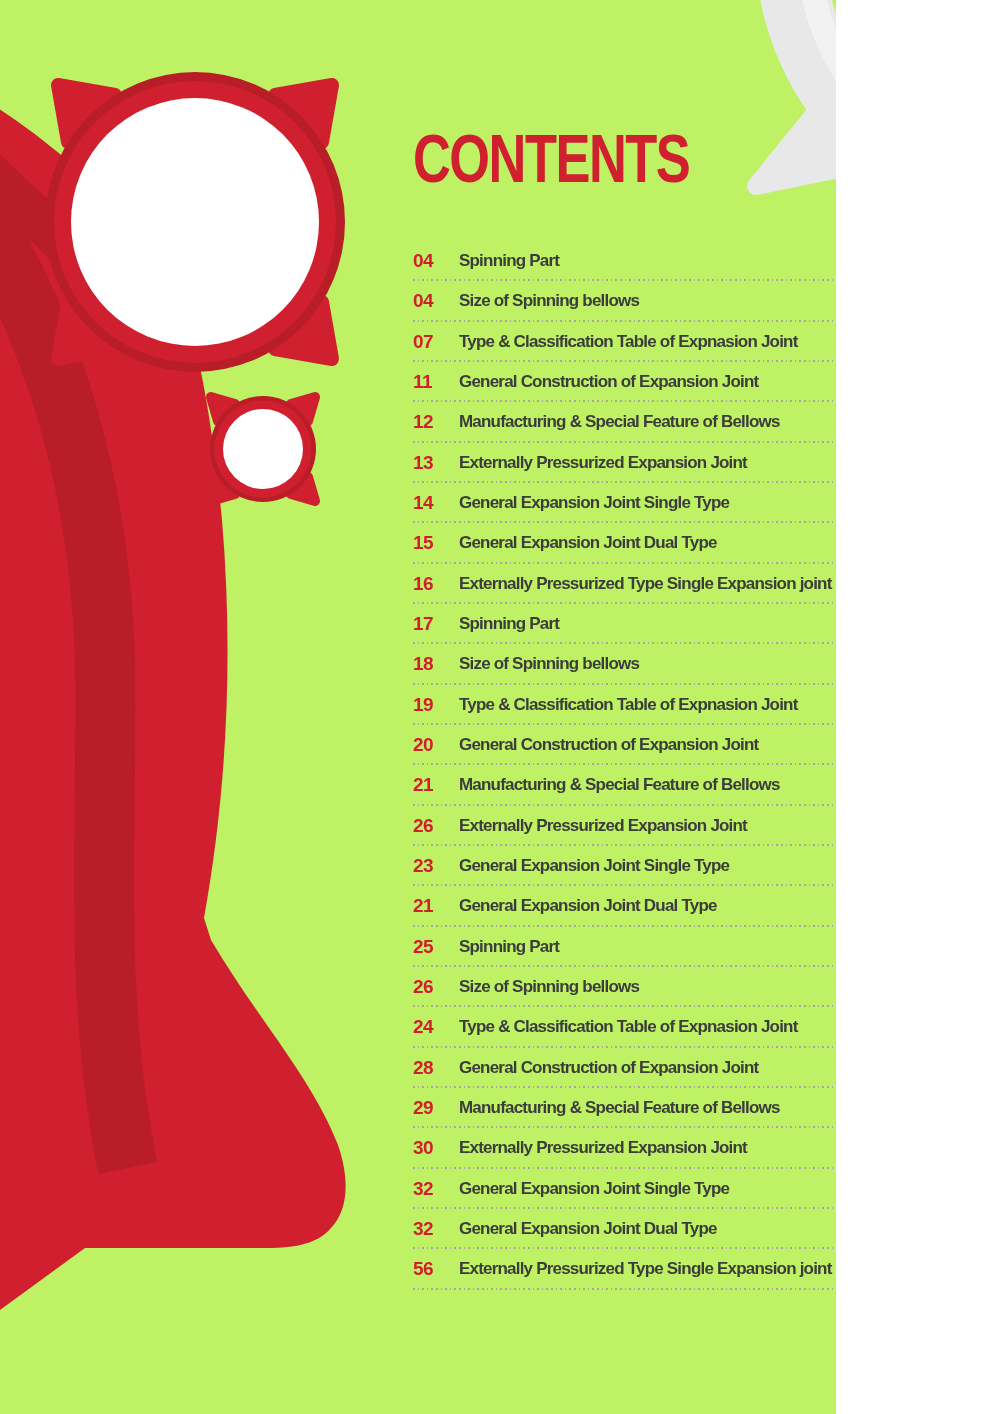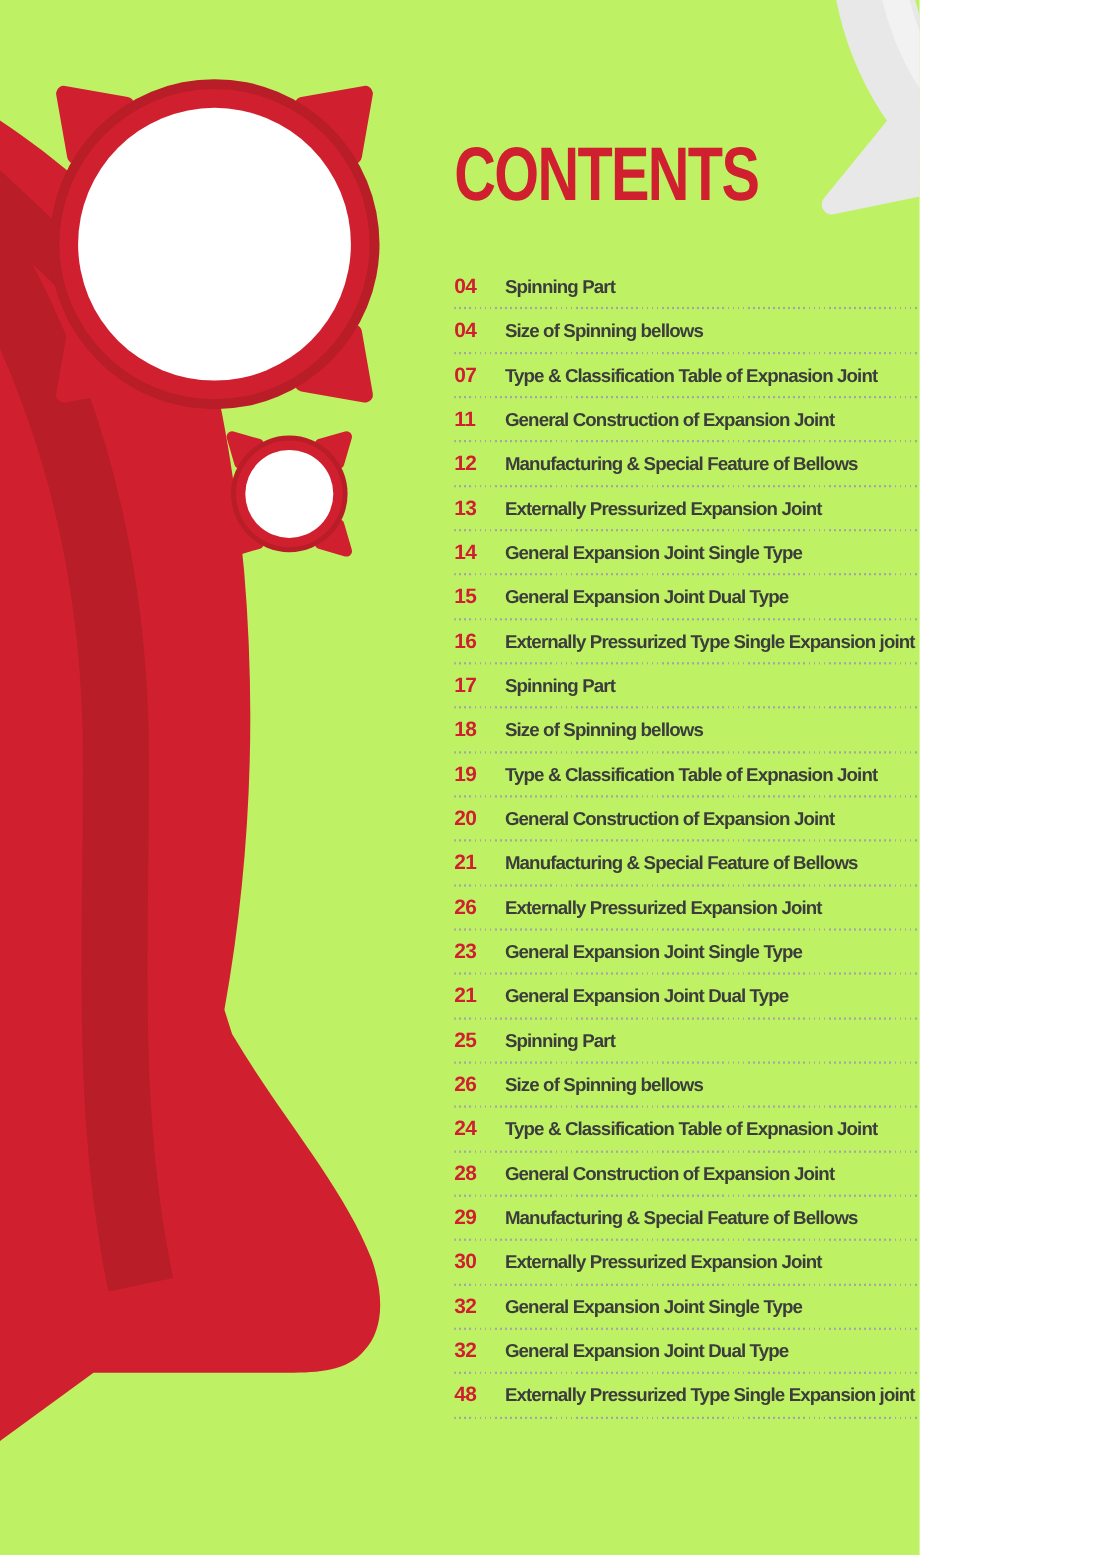--- a/index.html
+++ b/index.html
@@ -251,18 +251,18 @@
       <span class="toc-num">32</span>
       <span class="toc-title">General Expansion Joint Single Type</span>
     </div>
 
     <div class="toc-row">
       <span class="toc-num">32</span>
       <span class="toc-title">General Expansion Joint Dual Type</span>
     </div>
 
     <div class="toc-row">
-      <span class="toc-num">48</span>
+      <span class="toc-num">56</span>
       <span class="toc-title">Externally Pressurized Type Single Expansion joint</span>
     </div>
   </div>
 
 </div>
 
 </body></html>

